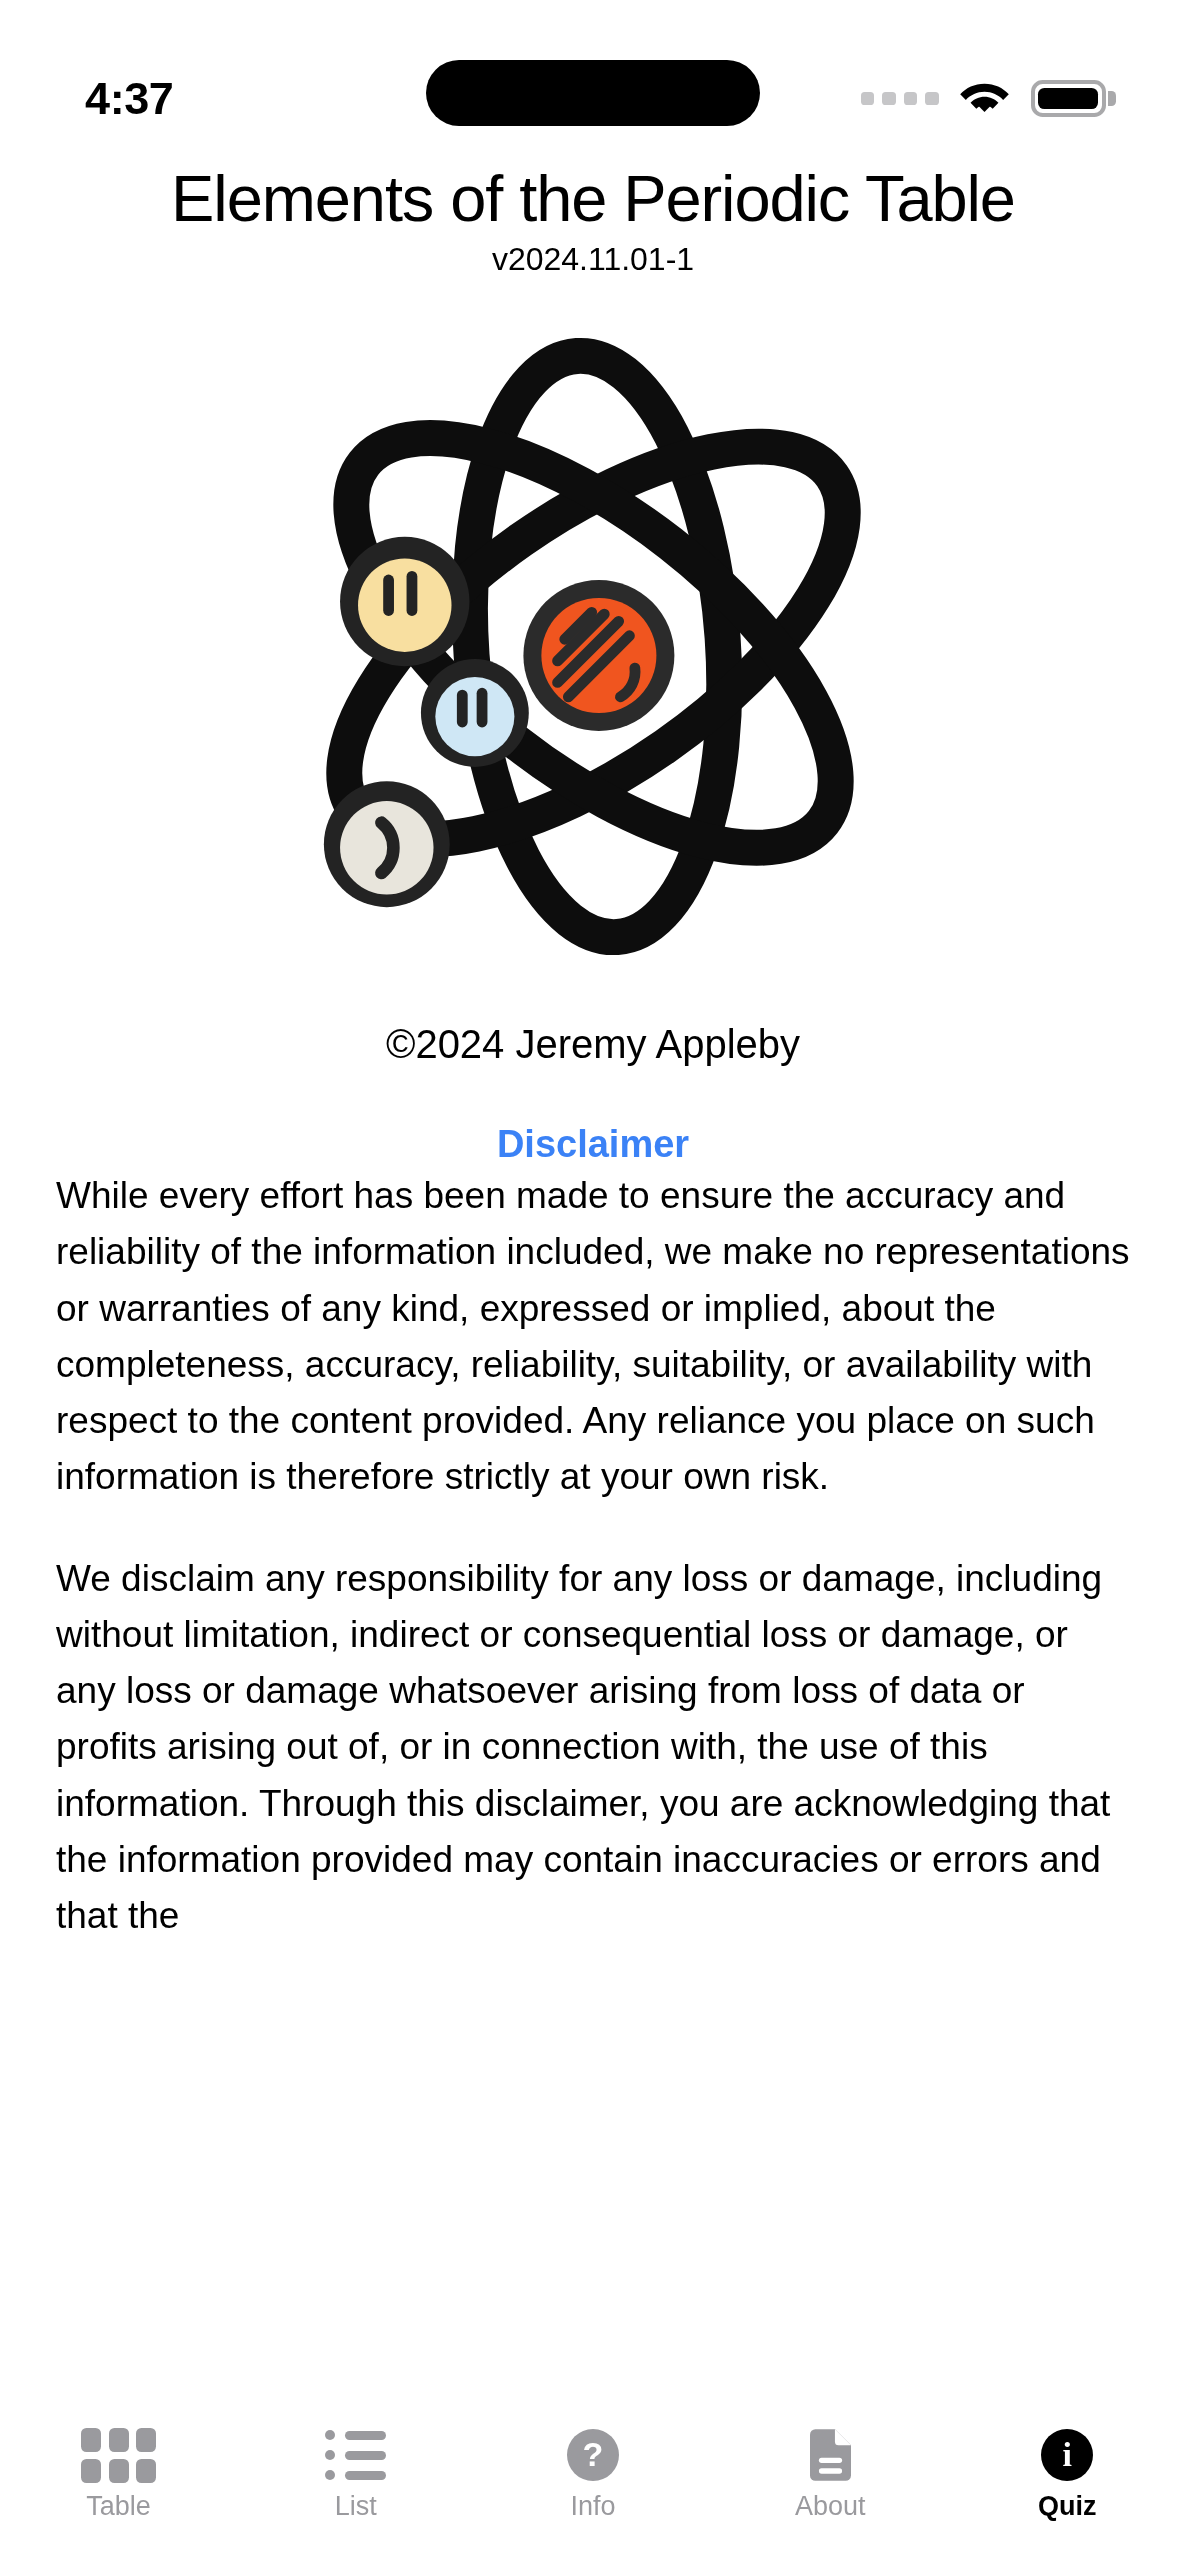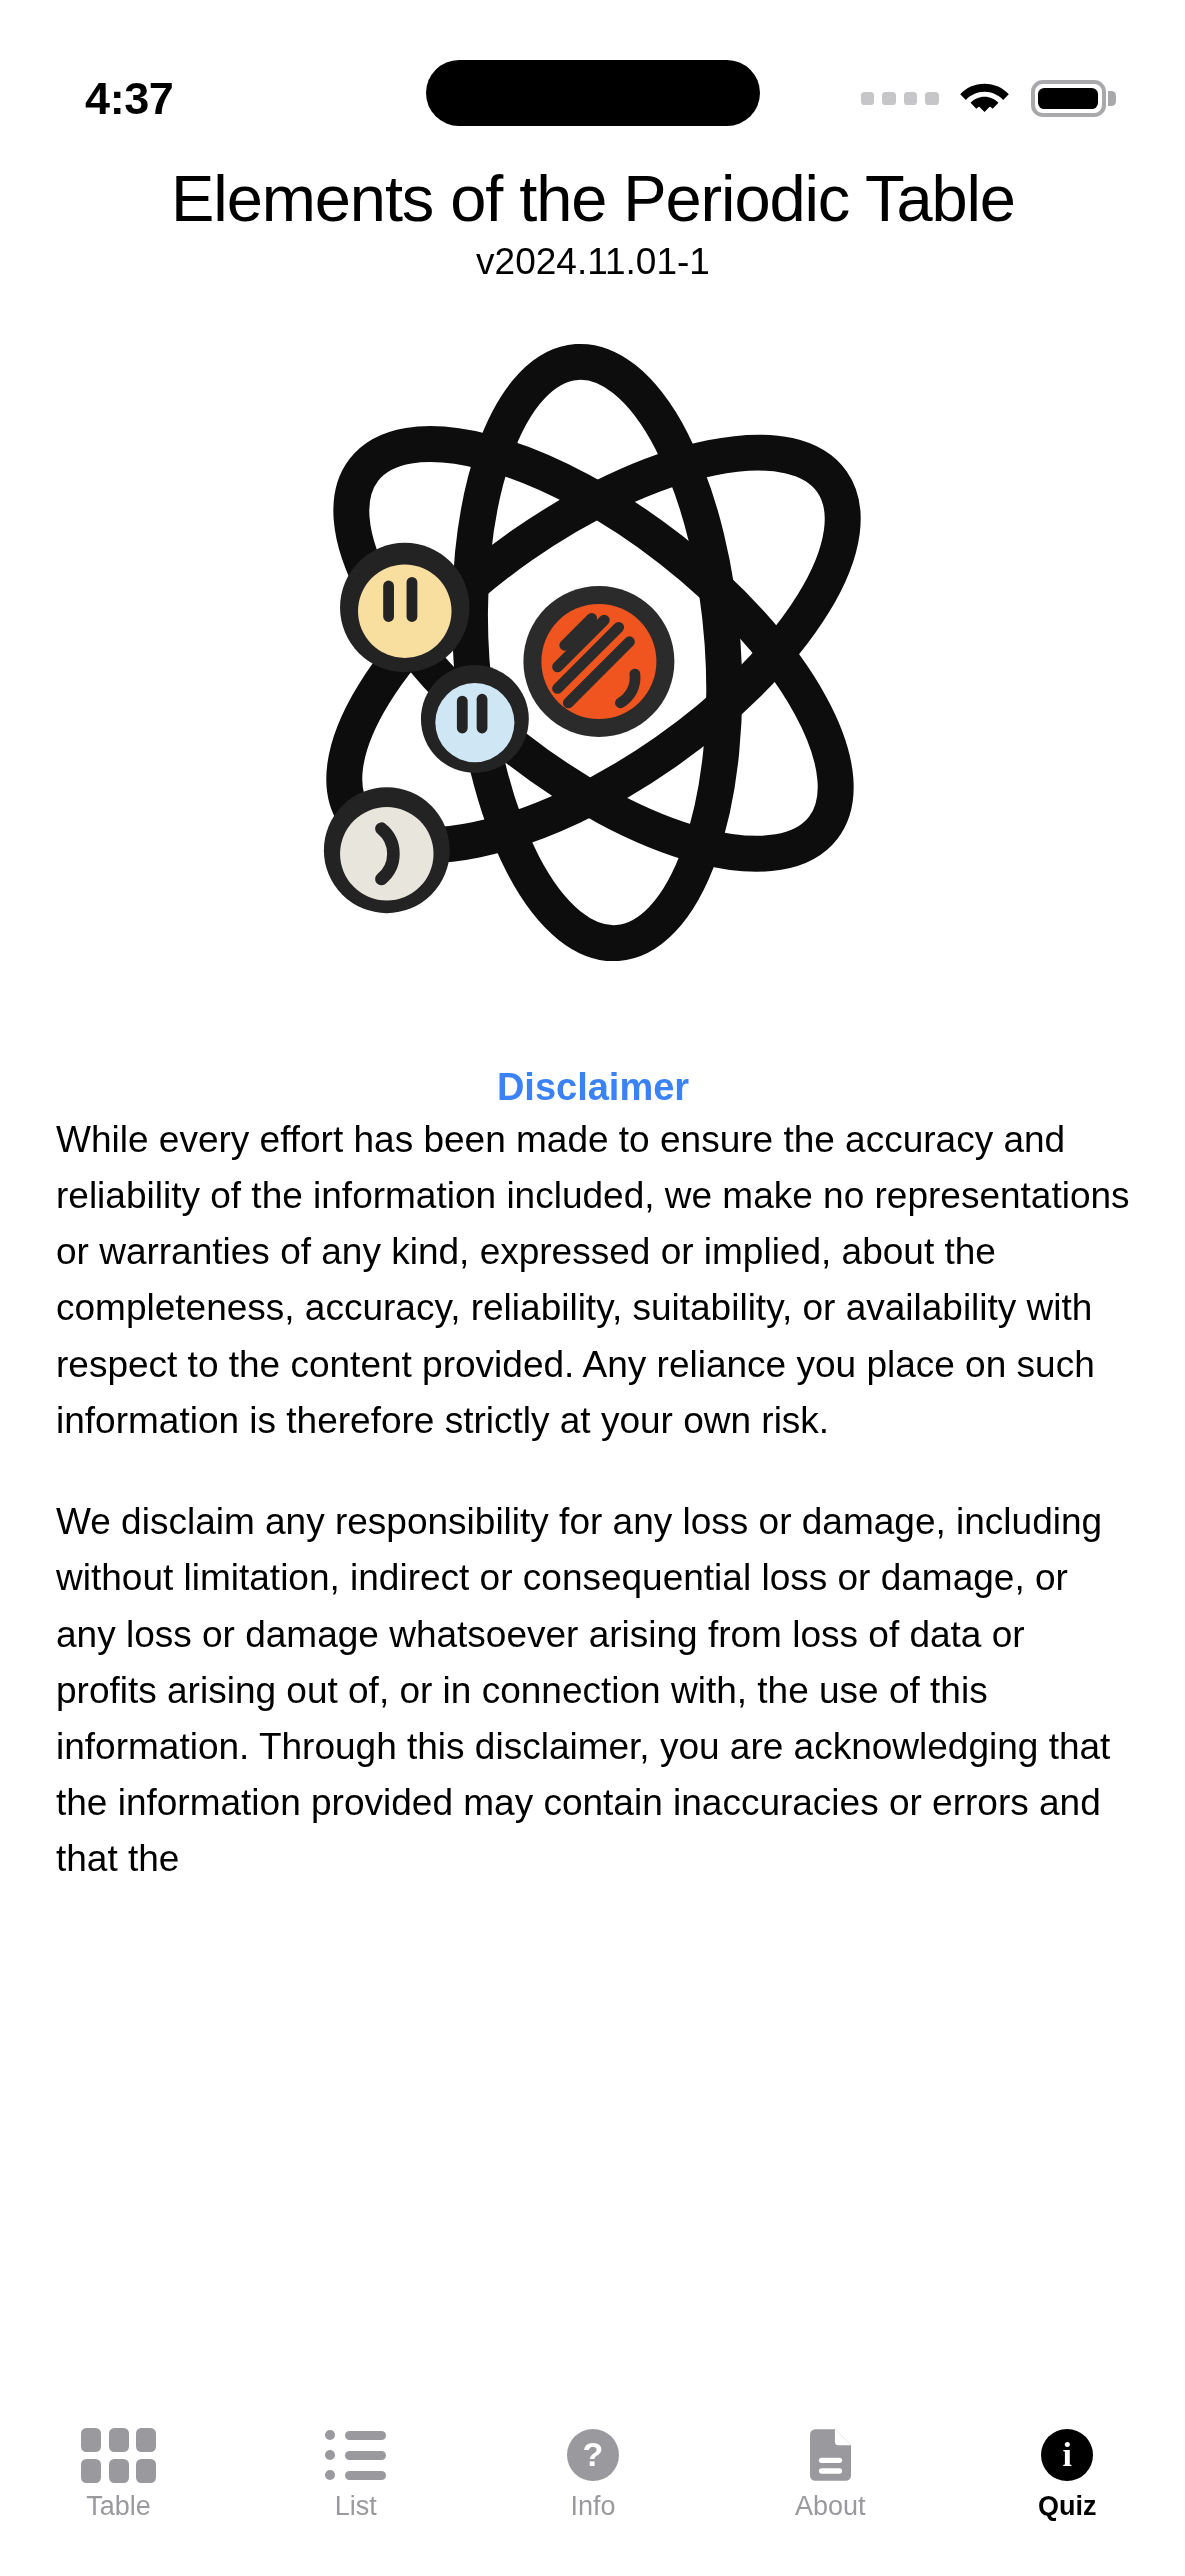--- a/index.html
+++ b/index.html
@@ -93,21 +93,21 @@
   .app-title {
     font-size:65px;
     font-weight:400;
     line-height:1.08;
     letter-spacing:-1.1px;
     white-space:nowrap;
     color:#000;
   }
   .app-version {
     margin-top:5.4px;
-    font-size:37px;
+    font-size:32px;
     font-weight:400;
     line-height:1.2;
     color:#000;
     text-align:center;
   }
 
   
   .logo-wrap {
     flex:0 0 auto;
     display:flex;
@@ -298,20 +298,21 @@
 
       <g>
         <circle cx="85" cy="310" r="35" fill="#232323"></circle>
         <circle cx="85" cy="312" r="26" fill="#E8E5DC"></circle>
         <path d="M82 298 a18 18 0 0 1 0 28" stroke="#232323" stroke-width="7" fill="none" stroke-linecap="round"></path>
       </g>
     </svg>
   </div>
 
   <div class="content">
+    <div class="copyright">©2024 Jeremy Appleby</div>
     <div class="disclaimer-heading">Disclaimer</div>
     <p class="disclaimer-para">While every effort has been made to ensure the accuracy and reliability of the information included, we make no representations or warranties of any kind, expressed or implied, about the completeness, accuracy, reliability, suitability, or availability with respect to the content provided. Any reliance you place on such information is therefore strictly at your own risk.</p>
     <p class="disclaimer-para">We disclaim any responsibility for any loss or damage, including without limitation, indirect or consequential loss or damage, or any loss or damage whatsoever arising from loss of data or profits arising out of, or in connection with, the use of this information. Through this disclaimer, you are acknowledging that the information provided may contain inaccuracies or errors and that the</p>
   </div>
 
   <div class="tab-bar">
 
     <div class="tab-item">
       <div class="tab-icon">
         <div class="ico-table">

